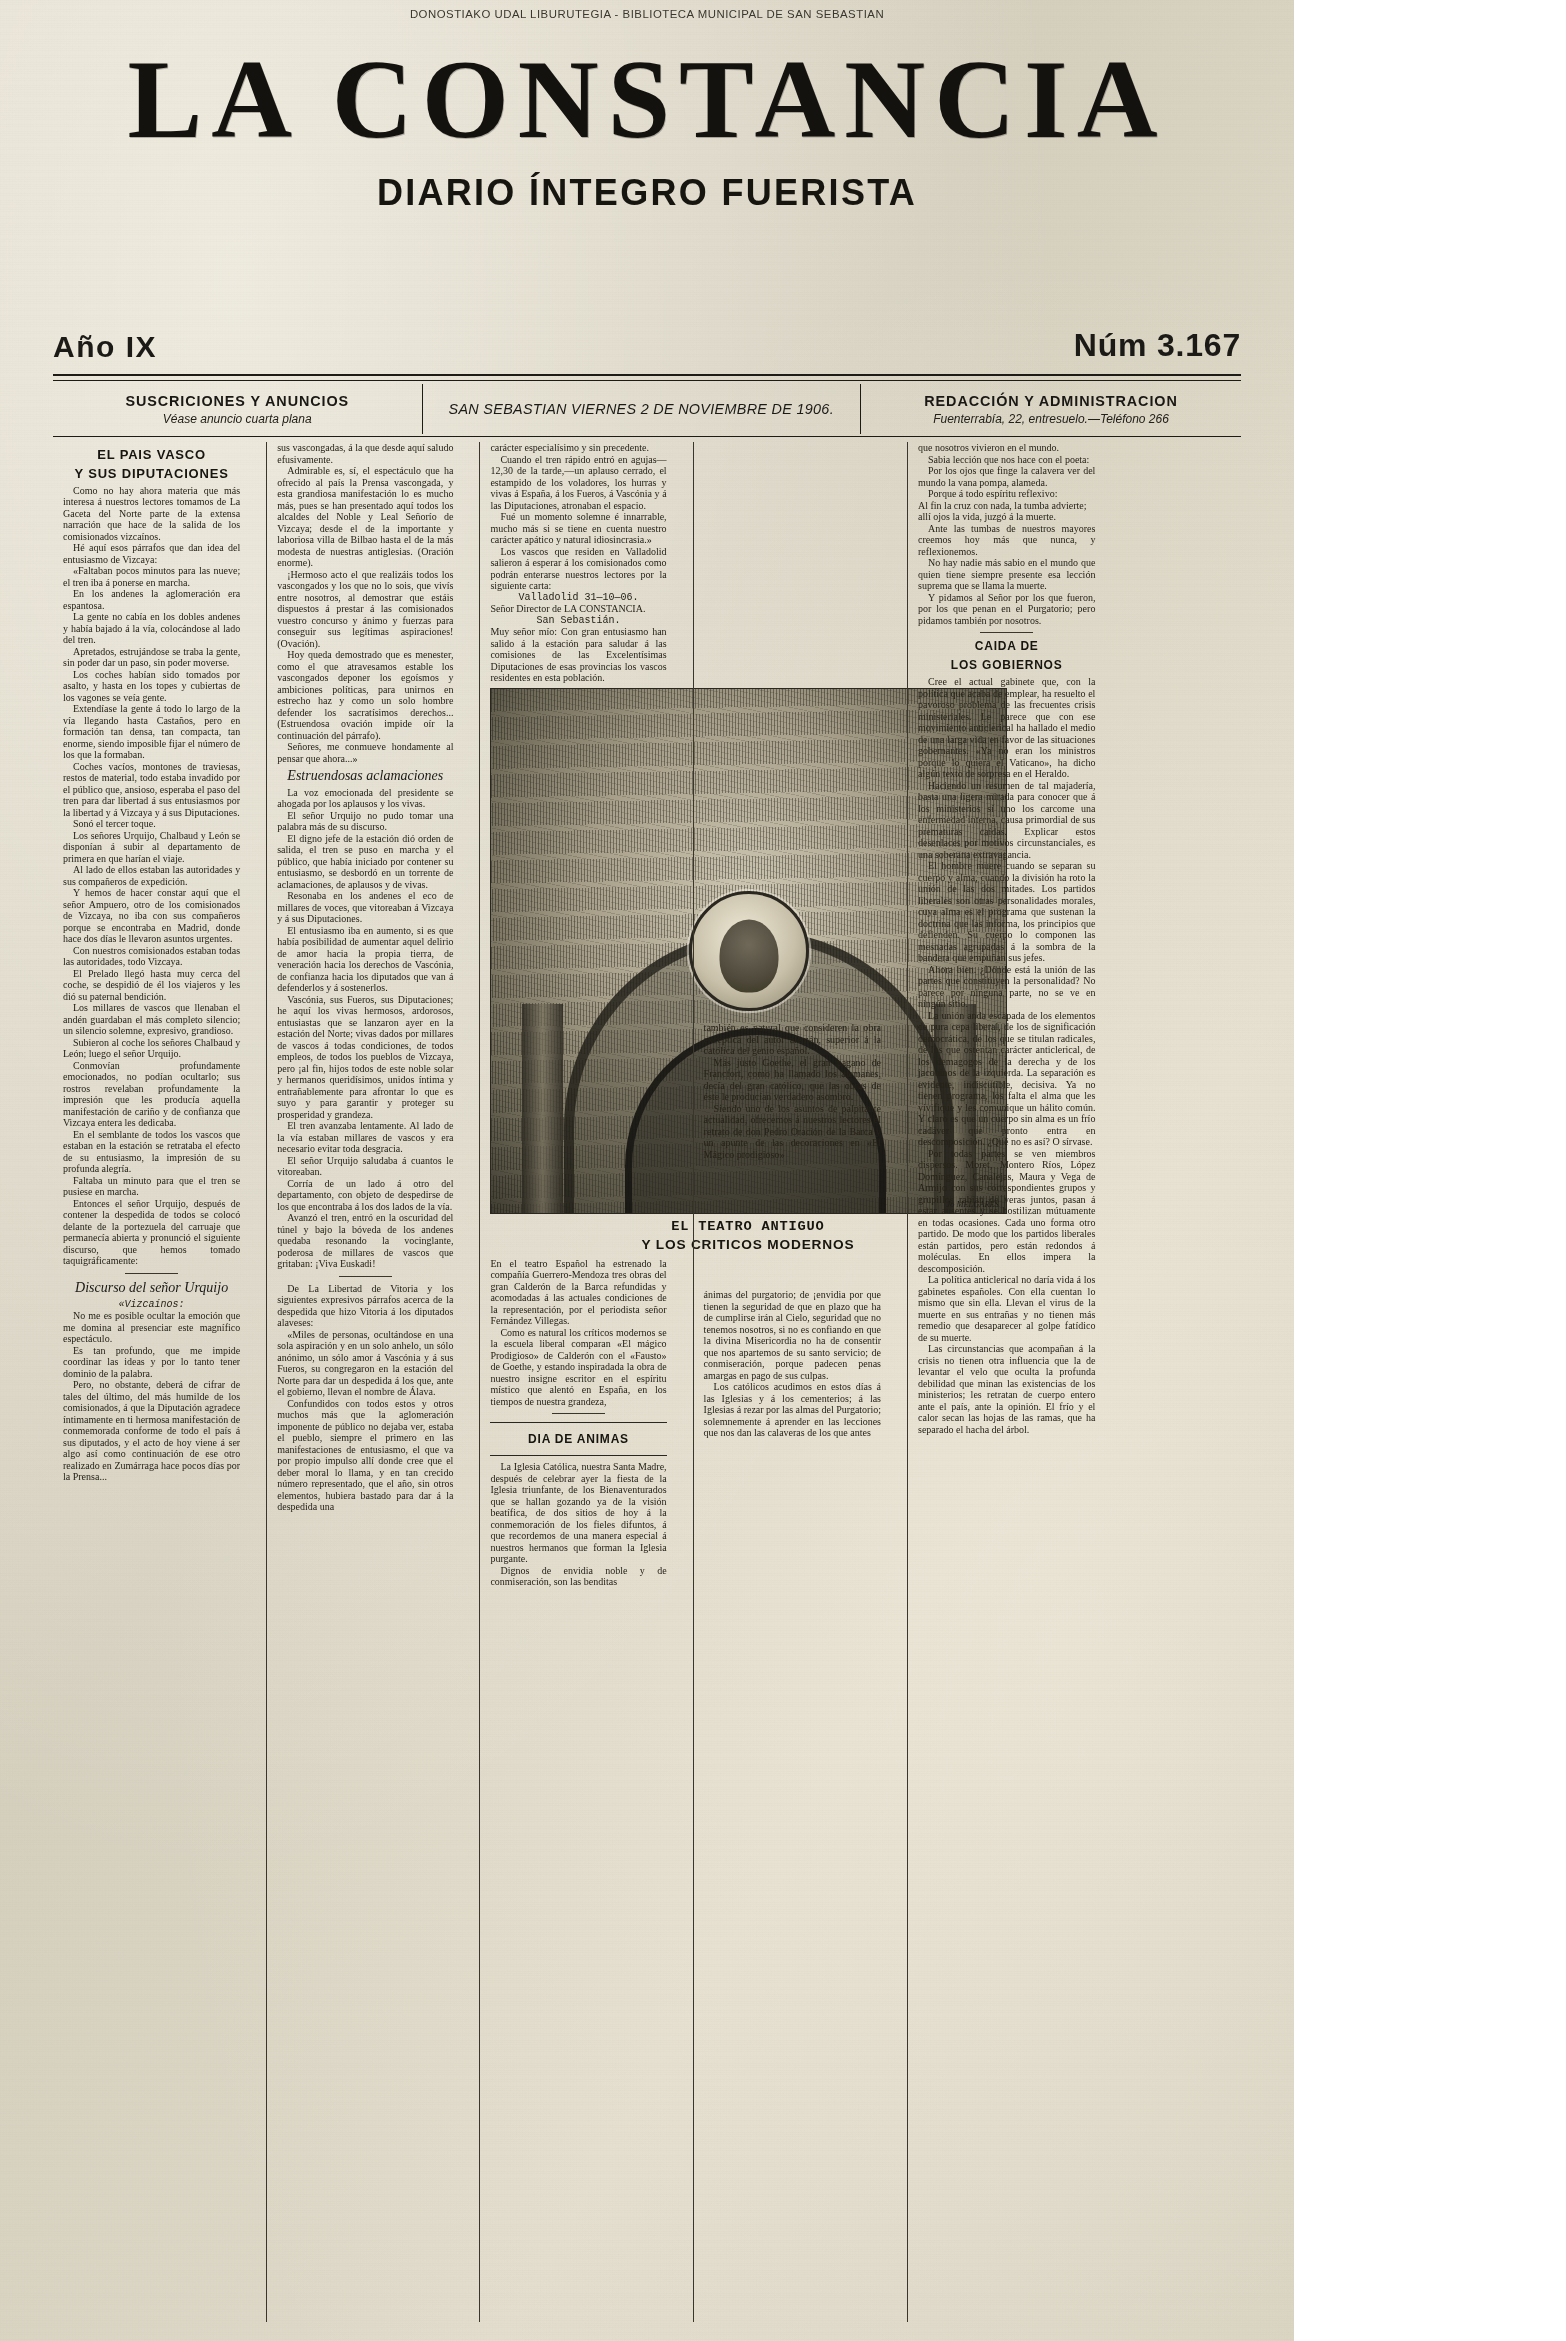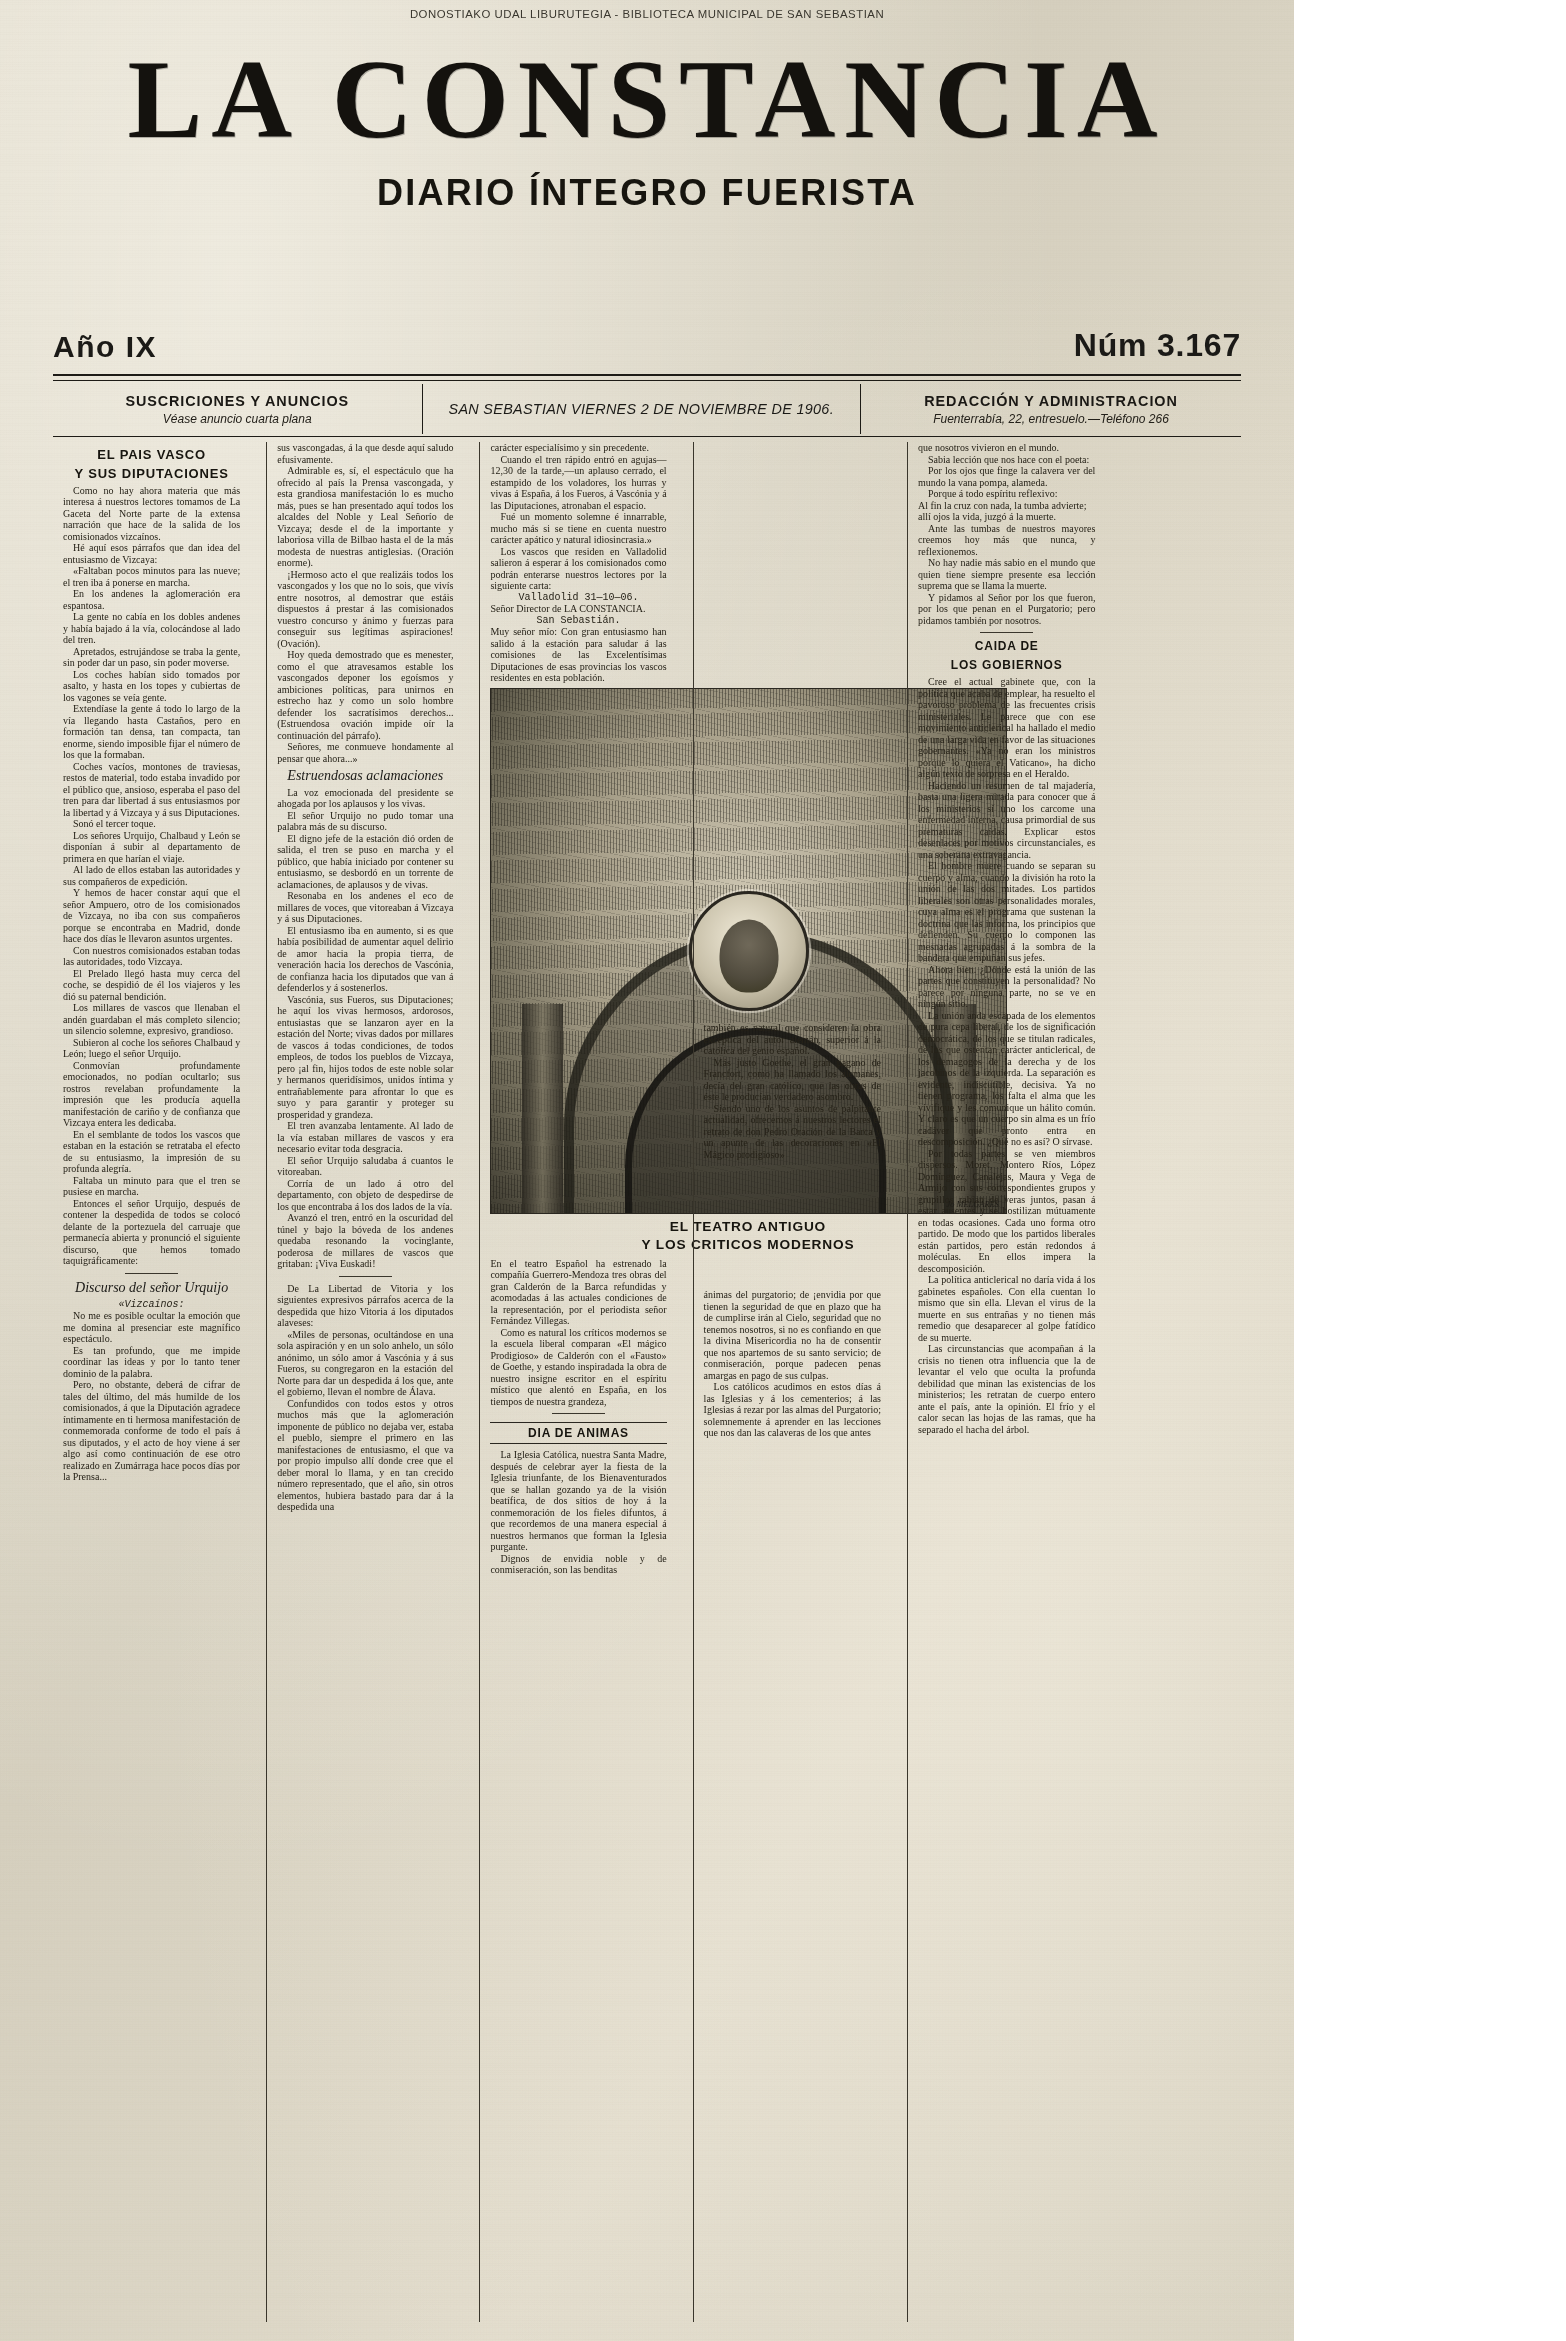--- a/index.html
+++ b/index.html
@@ -269,40 +269,40 @@
     position: absolute;
     right: 7.6px;
     bottom: 4.6px;
     font-family: "Liberation Serif", serif;
     font-style: italic;
     font-size: 8.4px;
     color: #1d1b16;
   }
   .eng-cap {
     text-align: center;
-    font-family: Liberation Sans, sans-serif;
+    font-family: Liberation Mono, monospace;
     font-weight: bold;
     font-size: 13.7px;
     letter-spacing: 0.8px;
     color: #17150f;
     margin-top: 4.6px;
   }
   .eng-cap2 {
     text-align: center;
     font-family: "Liberation Sans", sans-serif;
     font-weight: bold;
     font-size: 13.7px;
     letter-spacing: 0.8px;
     color: #17150f;
     margin: 3px 0 6px 0;
   }
   .boxed-head {
     border-top: 1.5px solid #2a2720;
     border-bottom: 1.5px solid #2a2720;
-    padding: 3px 0;
+    padding: 9px 0;
     margin: 7.6px 0 5.3px 0;
   }
 </style>
 </head>
 <body>
 
 <div class="page">
   <div class="grain"></div>
 
   <div class="library-line">DONOSTIAKO UDAL LIBURUTEGIA - BIBLIOTECA MUNICIPAL DE SAN SEBASTIAN</div>

